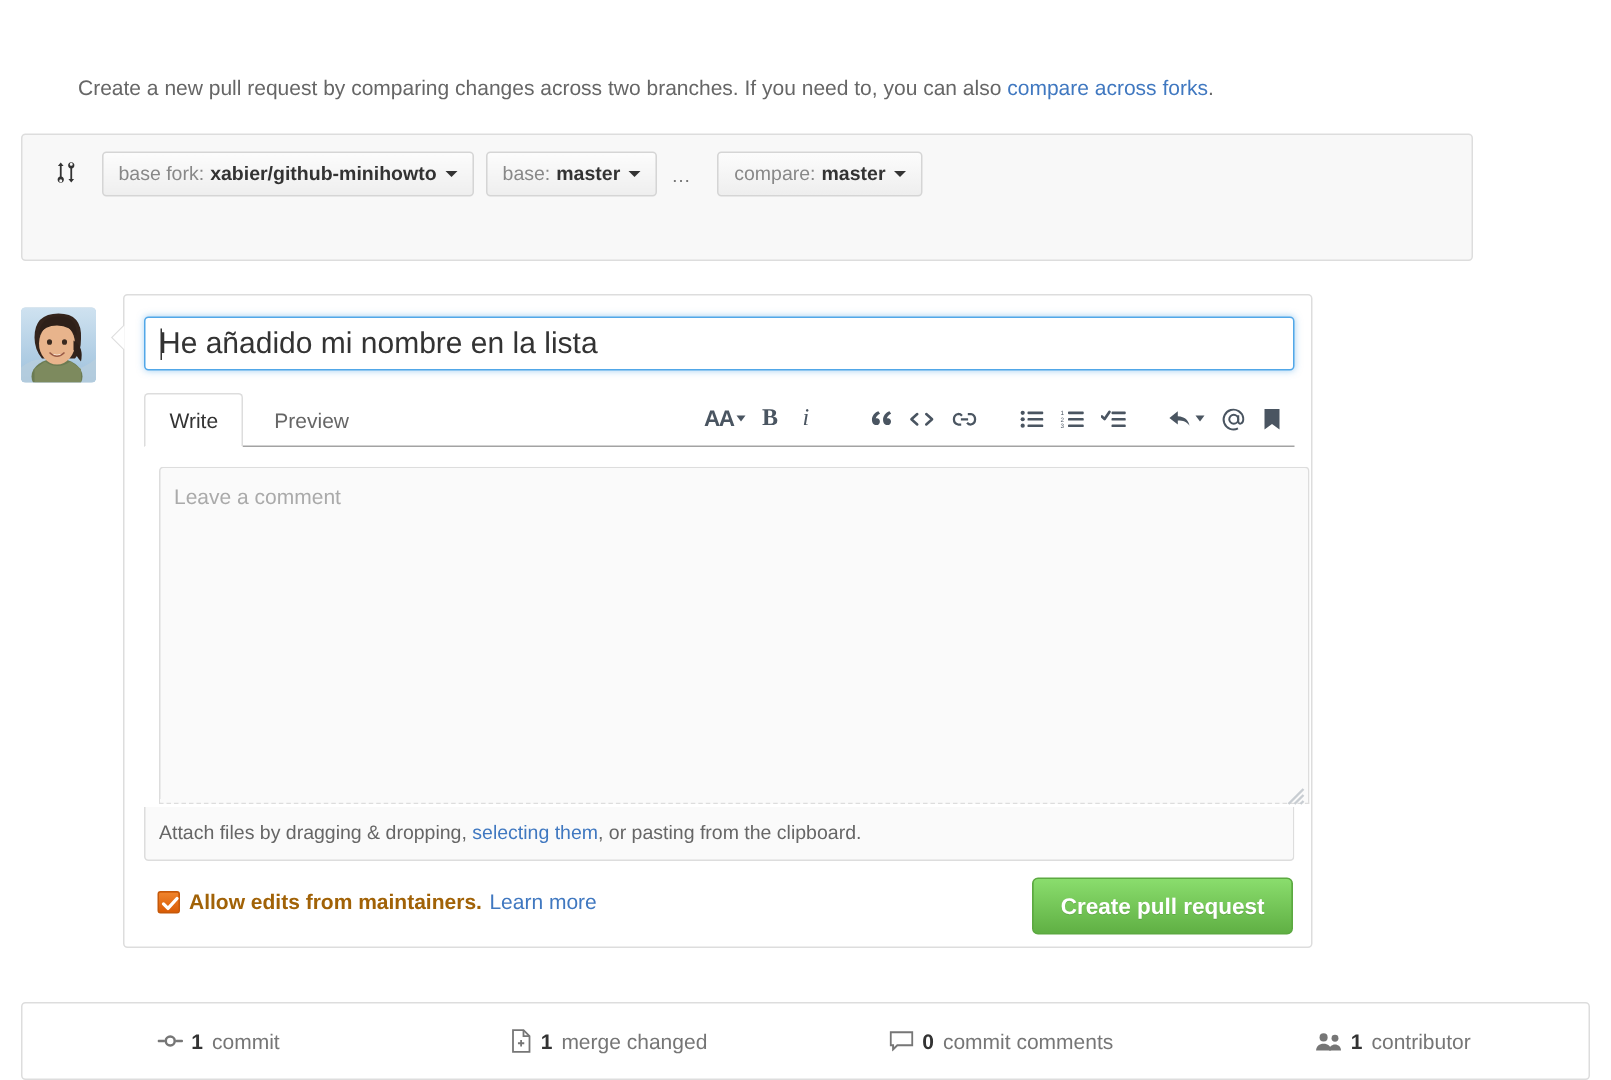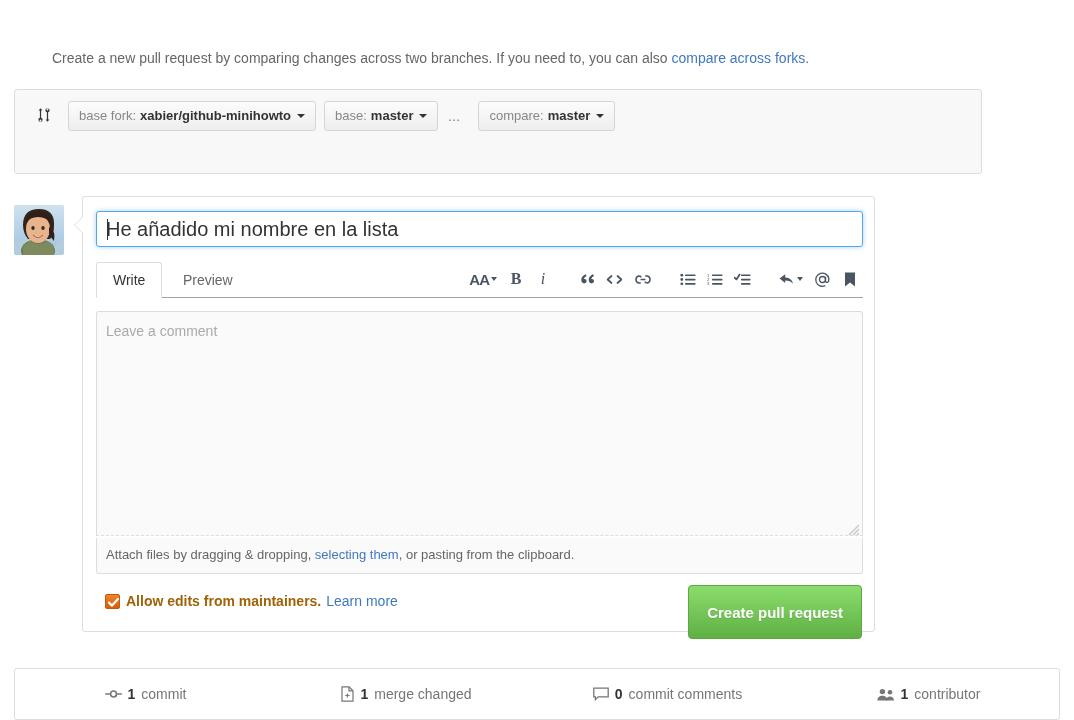--- a/index.html
+++ b/index.html
@@ -123,38 +123,38 @@
     border-radius: 3px 3px 0 0; margin-bottom: -1px;
   }
 
   
   .md-toolbar {
     position: absolute; right: 13px; top: 67px;
     display: flex; align-items: center; height: 30px;
     color: #4a5561;
   }
   .md-btn {
-    display: flex; align-items: center; justify-content: center;
+    display: flex; align-items: center; justify-content: flex-start;
     height: 26px; min-width: 22px; padding: 0 3px;
     cursor: pointer; color: #4a5561;
   }
   .md-grp { display: flex; align-items: center; }
   .md-gap { width: 22px; }
   .md-gap-sm { width: 5px; }
   .md-caret {
     display: inline-block; width: 0; height: 0; margin-left: 2px;
     border-left: 3.5px solid transparent; border-right: 3.5px solid transparent;
     border-top: 4px solid #4a5561;
   }
   .tb-aa { font-size: 15px; font-weight: bold; letter-spacing: -1px; }
   .tb-b { font-size: 16px; font-weight: 600; font-family: "Liberation Serif", serif; }
   .tb-i { font-size: 16px; font-style: italic; font-family: "Liberation Serif", serif; font-weight: 500;}
 
   
-  .comment-area-wrap { position: absolute; left: 13px; top: 114px; width: 767px; }
+  .comment-area-wrap { position: absolute; left: 23px; top: 114px; width: 767px; }
   .comment-area {
     width: 767px; height: 225px;
     padding: 9px 9px;
     font-family: "Liberation Sans", sans-serif; font-size: 14px; color: #333;
     background: #fafafa;
     border: 1px solid #ddd; border-bottom: 1px dashed #ddd;
     border-radius: 3px 3px 0 0;
     resize: none; outline: none; line-height: 20px;
   }
   .comment-area::placeholder { color: #aaa; }
@@ -180,21 +180,21 @@
     background-image: linear-gradient(#f0842c, #d95c06);
     border: 1px solid #c5590a; border-radius: 2px;
     position: relative; flex: none; cursor: pointer;
   }
   .checkbox svg { position: absolute; left: 1px; top: 1px; }
   .allow-edits .bold { font-weight: bold; color: #a16207; text-align: center; }
   .allow-edits a { color: #4078c0; text-decoration: none; margin-left: 5px; }
 
   .create-btn {
     position: absolute; right: 1px; top: 0;
-    height: 54px; padding: 0 18px;
+    height: 38px; padding: 0 18px;
     background: #60b044;
     background-image: linear-gradient(#8add6d, #60b044);
     border: 1px solid #5ca941; border-radius: 4px;
     color: #fff; font-size: 15px; font-weight: bold;
     font-family: "Liberation Sans", sans-serif;
     cursor: pointer;
     text-shadow: 0 1px 0 rgba(0,0,0,0.12);
   }
 
   

